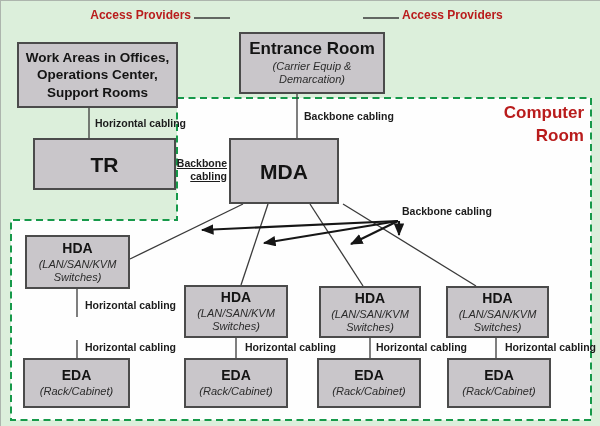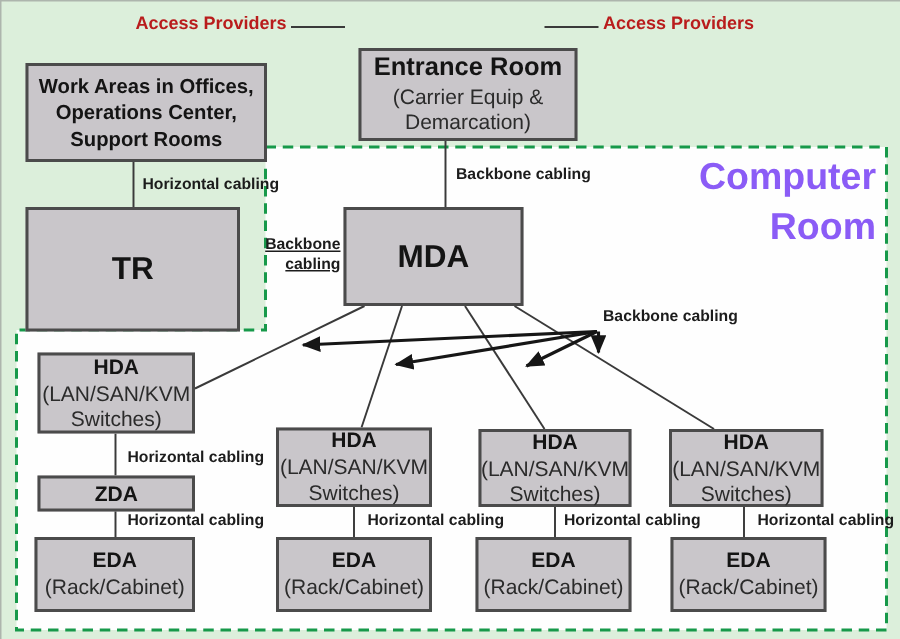--- a/index.html
+++ b/index.html
@@ -8,33 +8,33 @@
     background:#dcefdb;border:1px solid #adb5ad;box-sizing:content-box;
     font-family:"Liberation Sans", sans-serif;
   }
   svg.overlay{position:absolute;left:0;top:0;z-index:0;}
   .node{
     position:absolute;z-index:2;background:#c9c6ca;border:2px solid #4b4b4b;
     display:flex;flex-direction:column;align-items:center;justify-content:center;
     text-align:center;box-sizing:border-box;
   }
   .node .t{font-weight:bold;color:#141414;line-height:1;white-space:pre-line;}
-  .node .s{font-size:14px;line-height:1.18;color:#2b2b2b;white-space:pre-line;margin-top:3px;}
+  .node .s{font-size:11px;line-height:1.18;color:#2b2b2b;white-space:pre-line;margin-top:3px;font-style:italic;}
   .t-xl{font-size:21px;}
   .t-lg{font-size:14px;}
   .t-md{font-size:17px;}
   .t-multi{font-size:13.5px;line-height:1.3 !important;}
   .lbl{
     position:absolute;z-index:2;font-weight:bold;color:#1c1c1c;
     font-size:10.5px;line-height:1.2;white-space:pre-line;
   }
   .lbl-big{font-size:12px;color:#b91c1c;line-height:1.1;}
   .right{text-align:right;}
   .computer-room{
-    font-size:25px;line-height:1.33;color:#8b5cf6;text-align:right;
+    font-size:17px;line-height:1.33;color:#b91c1c;text-align:right;
   }
 </style>
 </head>
 <body>
 
 <div class="canvas">
 
   <svg class="overlay" width="600" height="426" viewBox="0 0 600 426">
     <defs>
       <marker id="ah" markerUnits="strokeWidth" markerWidth="6.5" markerHeight="5.5" refX="5.5" refY="2.5" orient="auto">
@@ -88,37 +88,34 @@
     <span class="s">(Carrier Equip &amp;
 Demarcation)</span>
   </div>
 
   <div class="node" style="left:16px;top:41px;width:161px;height:66px;">
     <span class="t t-multi">Work Areas in Offices,
 Operations Center,
 Support Rooms</span>
   </div>
 
-  <div class="node" style="left:16px;top:137px;width:143px;height:83px;">
+  <div class="node" style="left:32px;top:137px;width:143px;height:52px;">
     <span class="t t-xl">TR</span>
   </div>
 
-  <div class="node" style="left:228px;top:137px;width:120px;height:66px;">
+  <div class="node" style="left:228px;top:137px;width:110px;height:66px;">
     <span class="t t-xl">MDA</span>
   </div>
 
   <div class="node" style="left:24px;top:234px;width:105px;height:54px;">
     <span class="t t-lg">HDA</span>
     <span class="s">(LAN/SAN/KVM
 Switches)</span>
   </div>
 
-  <div class="node" style="left:24px;top:316px;width:105px;height:24px;">
-    <span class="t t-lg">ZDA</span>
-  </div>
 
   <div class="node" style="left:22px;top:357px;width:107px;height:50px;">
     <span class="t t-lg">EDA</span>
     <span class="s">(Rack/Cabinet)</span>
   </div>
 
   <div class="node" style="left:183px;top:284px;width:104px;height:53px;">
     <span class="t t-lg">HDA</span>
     <span class="s">(LAN/SAN/KVM
 Switches)</span>

